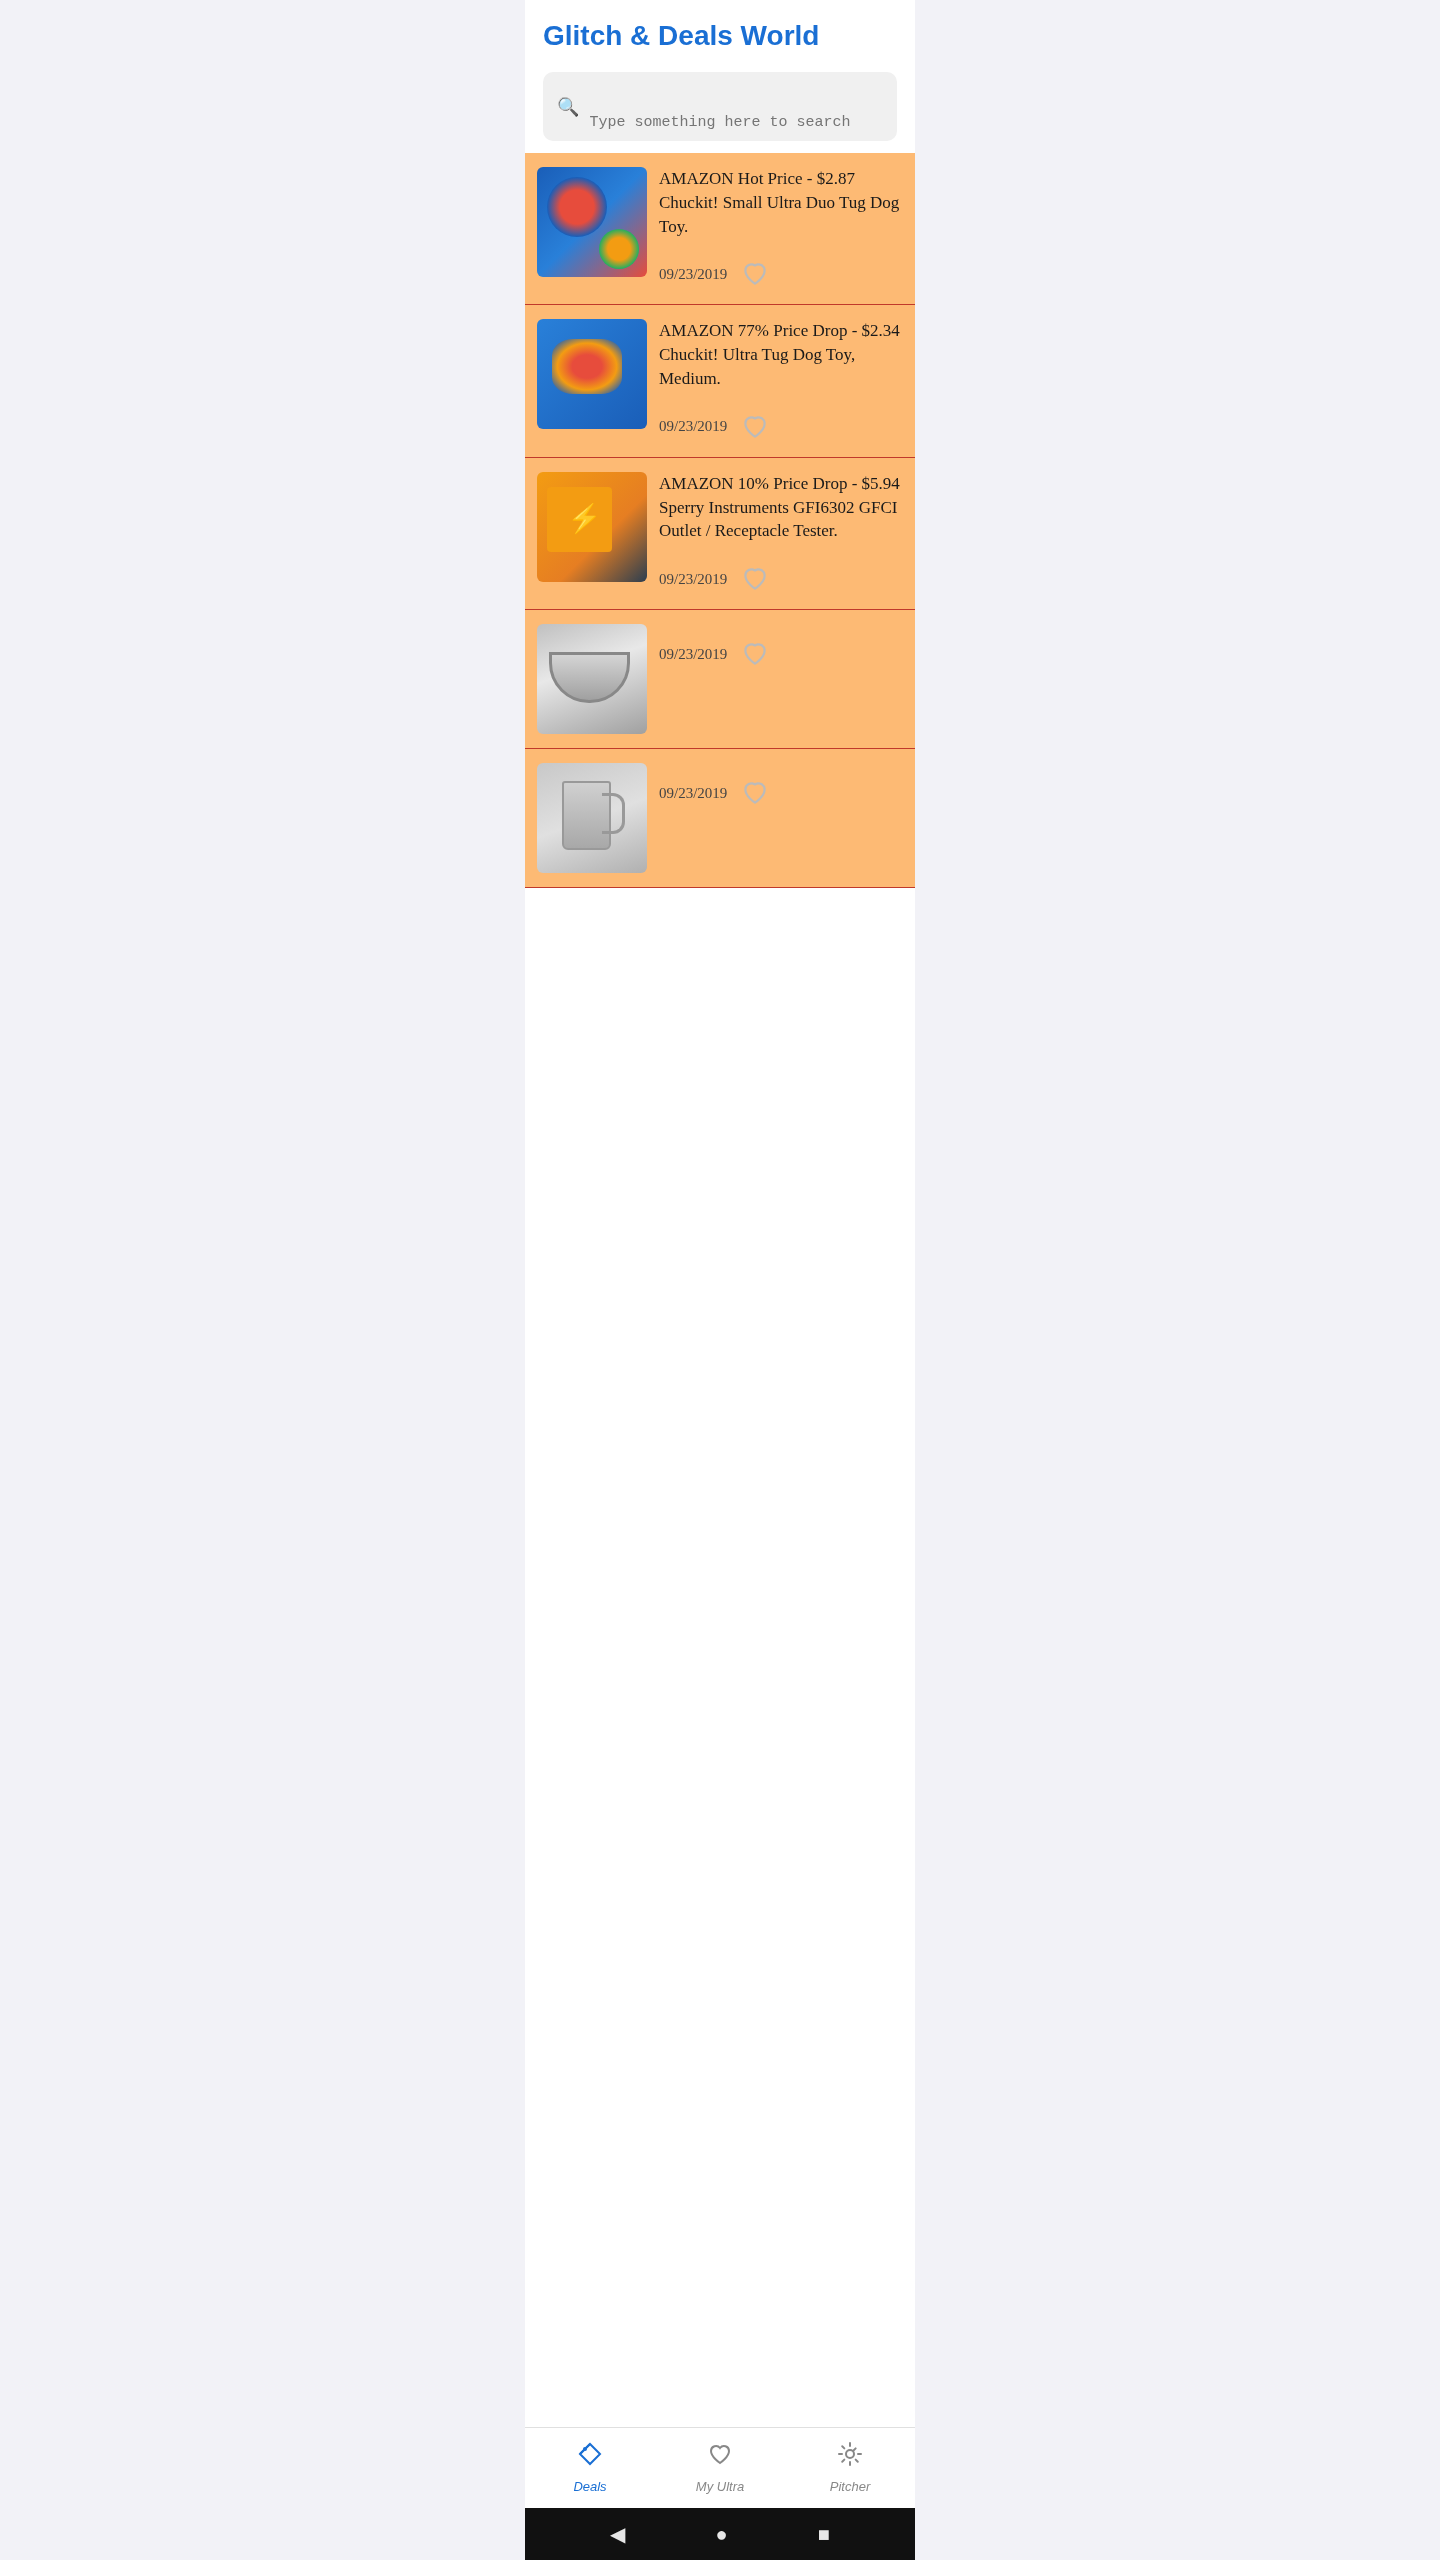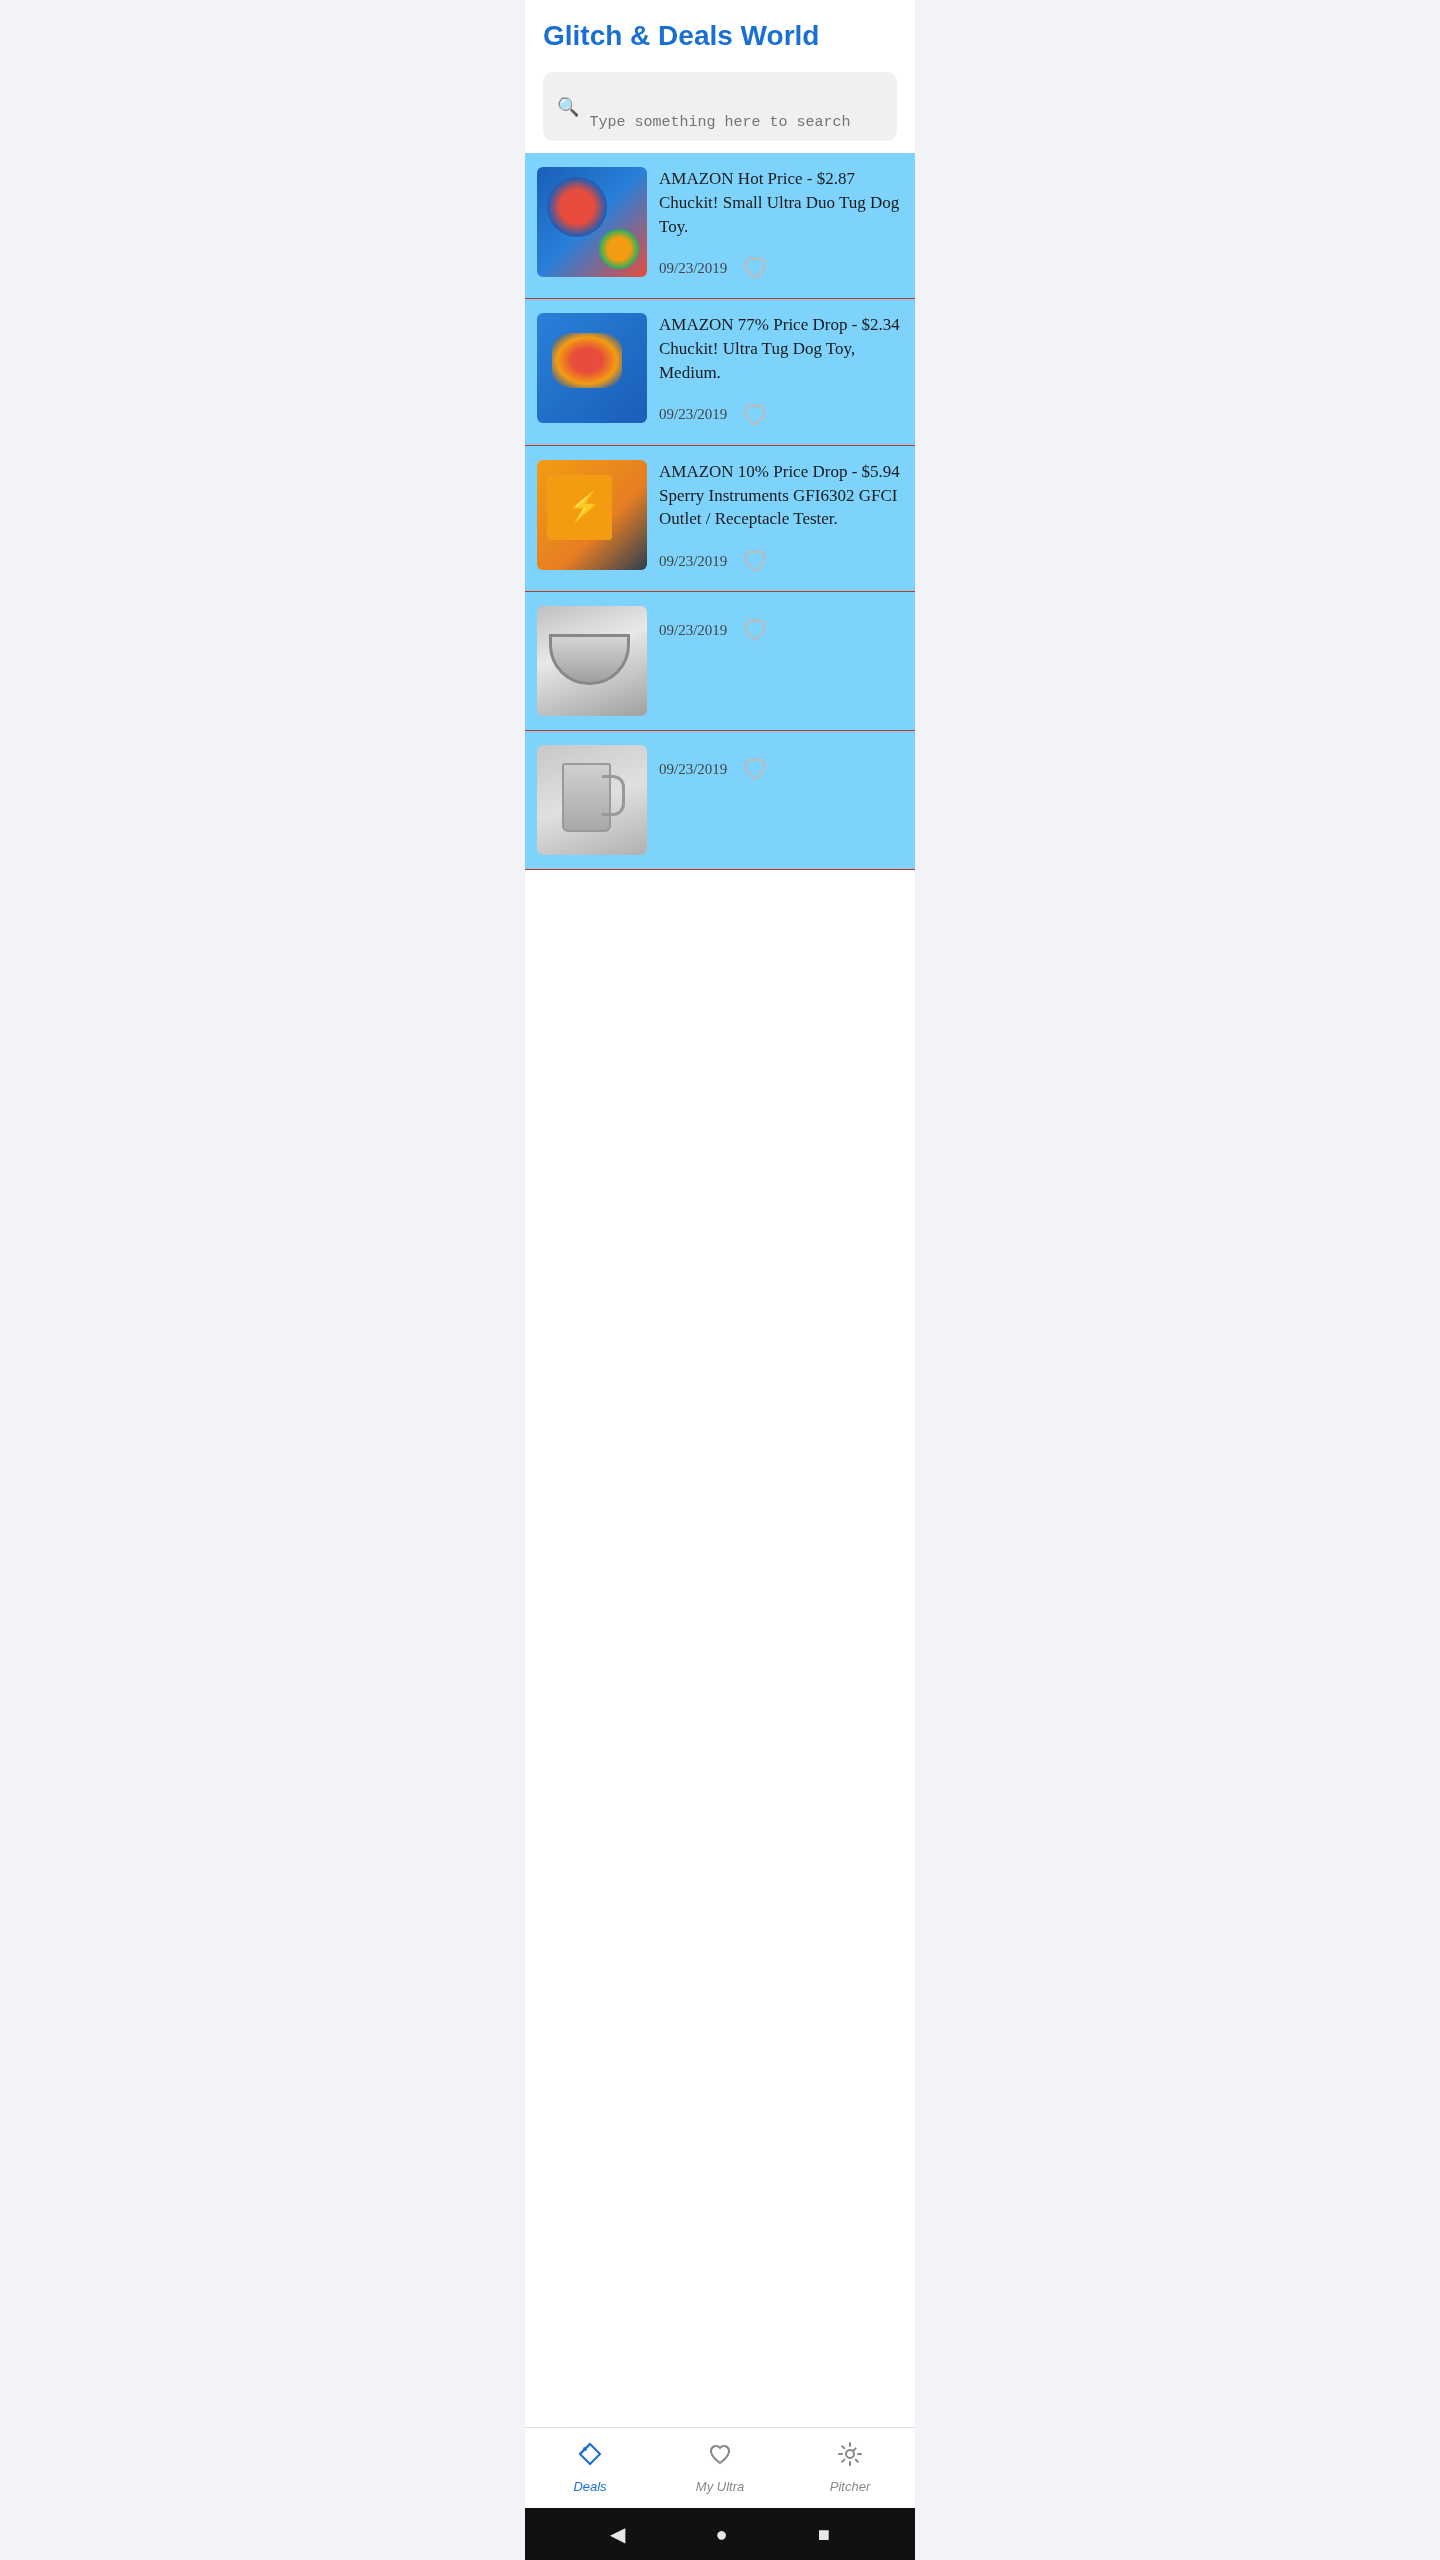--- a/index.html
+++ b/index.html
@@ -74,21 +74,21 @@
     .deals-list {
       flex: 1;
       overflow-y: auto;
     }
 
     .deal-item {
       display: flex;
       align-items: flex-start;
       padding: 14px 12px;
       border-bottom: 1.5px solid #c0392b;
-      background: #7dd3fc;
+      background: #fdba74;
       gap: 12px;
       justify-content: center;
     }
 
     .deal-image {
       width: 110px;
       min-width: 110px;
       height: 110px;
       border-radius: 6px;
       background: #e8e8e8;
@@ -216,21 +216,21 @@
       font-size: 17px;
       line-height: 1.4;
       color: #1a1a1a;
       font-family: Georgia, serif;
     }
 
     .deal-meta {
       display: flex;
       align-items: center;
       gap: 12px;
-      margin-top: 8px;
+      margin-top: 14px;
     }
 
     .deal-date {
       font-size: 15px;
       color: #444;
       font-family: Georgia, serif;
     }
 
     .heart-btn {
       background: none;

